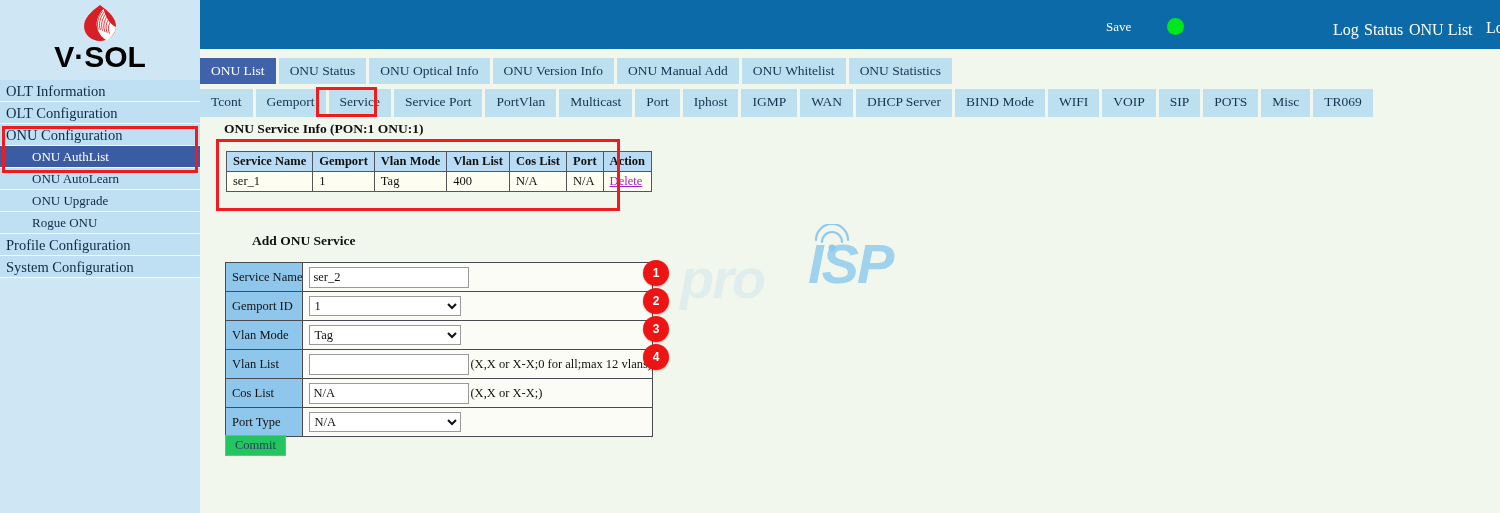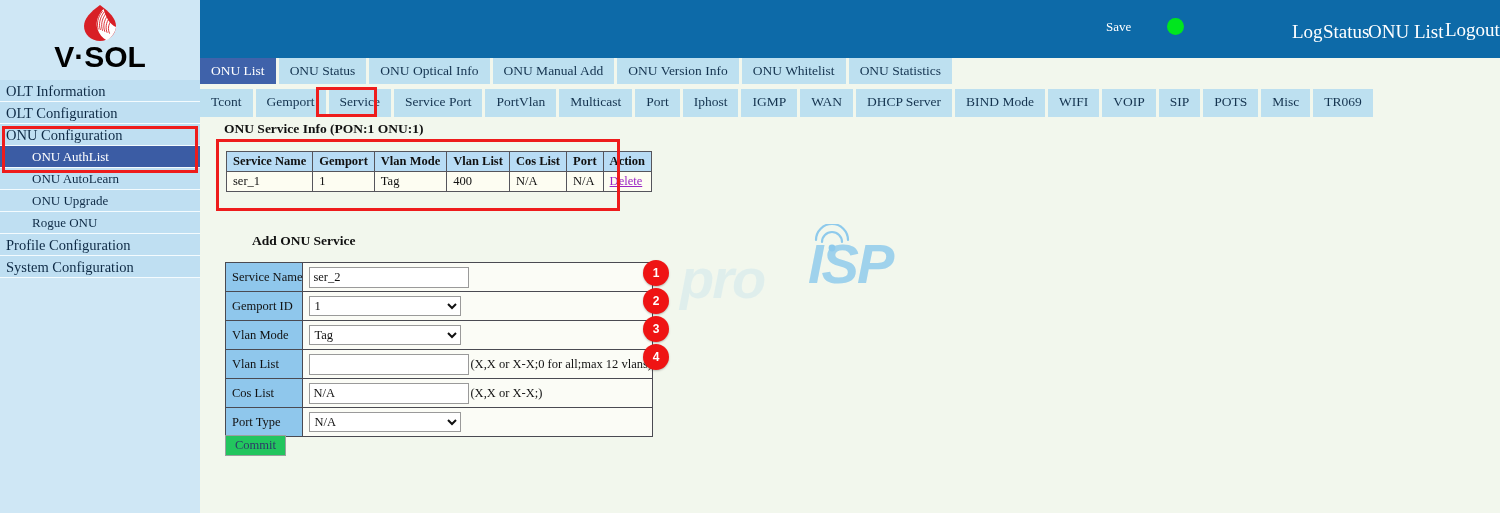--- a/index.html
+++ b/index.html
@@ -76,42 +76,43 @@
     box-sizing: border-box;
     pointer-events: none;
     z-index: 9;
   }
 
   
   #topbar {
     position: absolute;
     left: 200px; top: 0;
     width: 1300px;
-    height: 58px;
+    height: 49px;
     background: #0d6aa8;
   }
   #save-label {
     position: absolute;
     left: 906px; top: 19px;
     color: #ffffff;
     font-size: 13px;
   }
   #status-dot {
     position: absolute;
     left: 967px; top: 18px;
     width: 17px; height: 17px;
     border-radius: 50%;
     background: #00e61e;
   }
   .topnav {
     position: absolute;
     top: 21px;
     color: #ffffff;
-    font-size: 19px;
+    font-size: 16px;
     cursor: pointer;
+    margin-left: 41px;
   }
   #top-log    { left: 1092px; }
   #top-status { left: 1123px; }
   #top-onulist{ left: 1168px; }
   #top-logout { left: 1245px; top: 19px; }
 
   
   #tabs-main {
     position: absolute;
     left: 200px; top: 58px;
@@ -381,22 +382,22 @@
   <div class="topnav" id="top-log">Log</div>
   <div class="topnav" id="top-status">Status</div>
   <div class="topnav" id="top-onulist">ONU List</div>
   <div class="topnav" id="top-logout">Logout</div>
 </div>
 
 <div id="tabs-main">
   <div class="tab active">ONU List</div>
   <div class="tab">ONU Status</div>
   <div class="tab">ONU Optical Info</div>
+  <div class="tab">ONU Version Info</div>
   <div class="tab">ONU Manual Add</div>
-  <div class="tab">ONU Version Info</div>
   <div class="tab">ONU Whitelist</div>
   <div class="tab">ONU Statistics</div>
 </div>
 
 <div id="tabs-sub">
   <div class="subtab">Tcont</div>
   <div class="subtab">Gemport</div>
   <div class="subtab">Service</div>
   <div class="subtab">Service Port</div>
   <div class="subtab">PortVlan</div>

